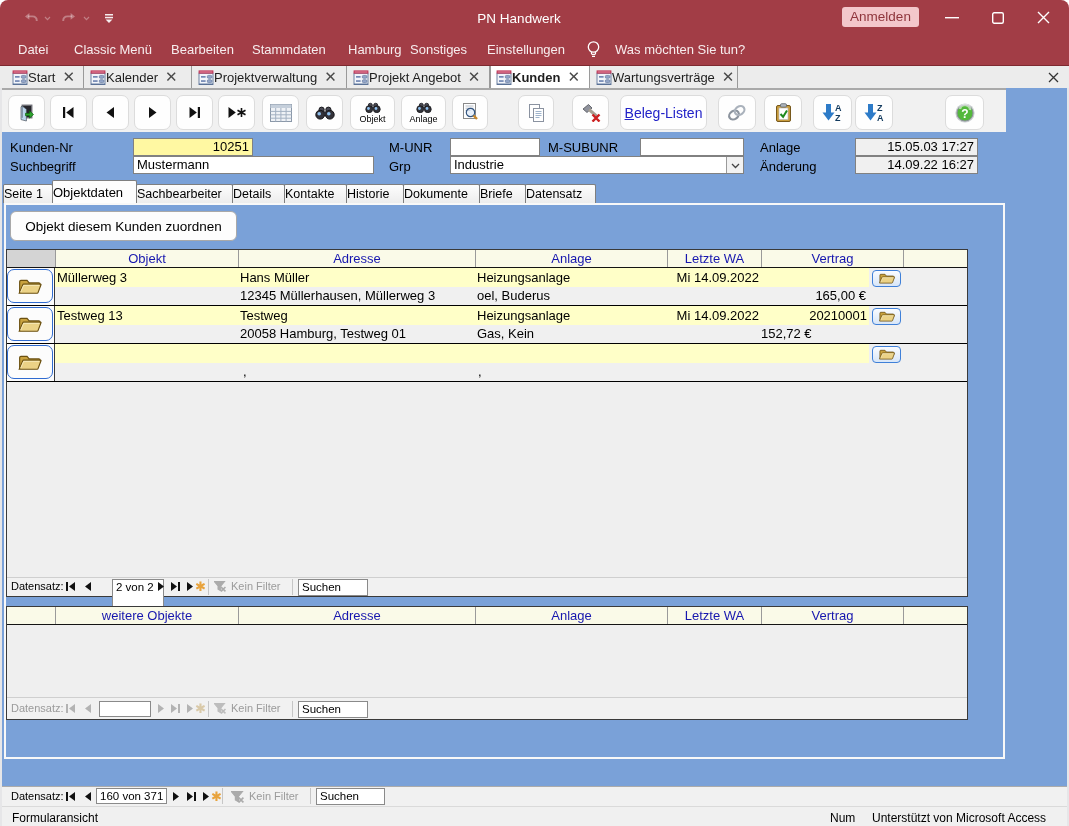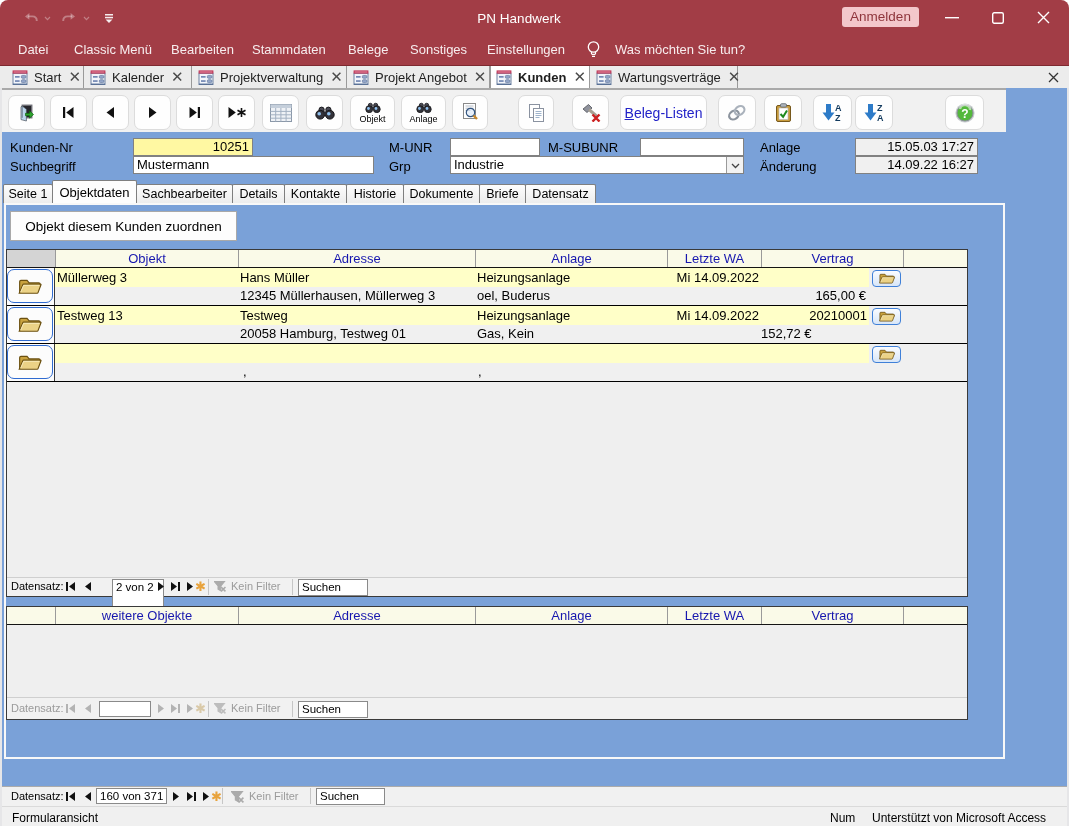--- a/index.html
+++ b/index.html
@@ -4,33 +4,33 @@
 *{box-sizing:border-box;margin:0;padding:0}
 html,body{width:1069px;height:826px;background:#fff;overflow:hidden}
 body{font-family:"Liberation Sans",sans-serif;position:relative;font-size:13px;color:#000}
 .abs{position:absolute}
 .titlebar{left:0;top:0;width:1069px;height:36px;background:#A23D46;border-radius:8px 8px 0 0}
 .menubar{left:0;top:36px;width:1069px;height:26px;background:#A23D46}
 .menuitem{position:absolute;top:6px;color:#F7EDEE;font-size:13px;white-space:nowrap}
 .redstrip{left:0;top:62px;width:1069px;height:4px;background:#A23D46;border-bottom:1px solid #7E2930}
 .tabbar{left:0;top:66px;width:1069px;height:24px;background:#ECECEC}
 .dtab{position:absolute;top:0;height:22px;background:#ECECEC;border-right:1px solid #9A9A9A;display:flex;align-items:center}
-.dtab .tx{font-size:13px;color:#1e1e1e;margin-left:6px;white-space:nowrap}
+.dtab .tx{font-size:13px;color:#1e1e1e;margin-left:0;white-space:nowrap}
 .dtab svg{flex-shrink:0}
 .dtab .x{font-size:15px;color:#4a4a4a;margin-left:7px;font-weight:400}
 .dtab.active{background:#FFFFFF;border-left:1px solid #9A9A9A}
 .dtab.active .tx{font-weight:bold}
 .toolbar{left:0;top:88px;width:1006px;height:44px;background:#F1F1F1;border-top:2px solid #A9A9A9;z-index:5}
 .tbtn{position:absolute;top:5px;height:35px;background:#FEFEFE;border:1px solid #DCDCDC;border-radius:7px;display:flex;align-items:center;justify-content:center;flex-direction:column}
 .form{left:0;top:88px;width:1069px;height:699px;background:#7AA1D8;border-right:2px solid #E6E6E8}
 .lbl{position:absolute;font-size:13px;color:#000000;white-space:nowrap}
 .fld{position:absolute;background:#fff;border:1px solid #818181;font-size:13px;line-height:16px;padding:0 3px;white-space:nowrap;overflow:hidden}
 .fld.yellow{background:#FFF8A2;text-align:right}
 .fld.gray{background:#F0F0F0;text-align:right}
-.subtab{position:absolute;top:96px;height:19px;background:linear-gradient(#FDFDFD,#EDEDED);border:1px solid #7F7F7F;border-bottom:none;font-size:12.5px;text-align:center;line-height:18px;border-radius:2px 2px 0 0}
+.subtab{position:absolute;top:96px;height:19px;background:linear-gradient(#FDFDFD,#EDEDED);border:1px solid #7F7F7F;border-bottom:none;font-size:12.5px;text-align:left;line-height:18px;border-radius:2px 2px 0 0}
 .subtab.active{top:92px;height:23px;background:#FDFDFD;font-size:13px;line-height:24px;z-index:3}
 .panel{position:absolute;left:4px;top:115px;width:1001px;height:556px;border:2px solid #F8F8F8}
 .grid{position:absolute;background:#EFEFEF;border:1px solid #3a3a3a}
 .ghead{position:absolute;left:0;top:0;width:960px;height:18px;background:#FAFAE8;border-bottom:1px solid #141414}
 .gh{position:absolute;top:0;height:17px;font-size:13px;color:#1717AE;text-align:center;line-height:17px;border-left:1px solid #9a9a9a}
 .cell{position:absolute;font-size:13px;line-height:18px;white-space:nowrap}
 .navbar{position:absolute;background:#F1F1F1;border-top:1px solid #CFCFCF;font-size:11px}
 .navbox{position:absolute;background:#fff;border:1px solid #8a8a8a;font-size:11.5px;line-height:14px;padding-left:3px;white-space:nowrap;overflow:hidden}
 .vsep{position:absolute;top:1px;height:16px;width:1px;background:#C6C6C6}
 .graytx{color:#9B9B9B}
@@ -129,21 +129,21 @@
   <svg class="abs" style="left:1037px;top:11px" width="13" height="13" viewBox="0 0 13 13">
       <path d="M1,1 L12,12 M12,1 L1,12" stroke="#fff" stroke-width="1.4"></path>
     </svg>
 </div>
 
 <div class="abs menubar">
   <div class="menuitem" style="left:18px">Datei</div>
   <div class="menuitem" style="left:74px">Classic Menü</div>
   <div class="menuitem" style="left:171px">Bearbeiten</div>
   <div class="menuitem" style="left:252px">Stammdaten</div>
-  <div class="menuitem" style="left:348px">Belege</div>
+  <div class="menuitem" style="left:348px">Hamburg</div>
   <div class="menuitem" style="left:410px">Sonstiges</div>
   <div class="menuitem" style="left:487px">Einstellungen</div>
   <svg class="abs" style="left:586px;top:4px" width="15" height="19" viewBox="0 0 15 19">
     <circle cx="7.5" cy="7" r="5.2" fill="none" stroke="#fff" stroke-width="1.3"></circle>
     <path d="M5.5,12 v2 M9.5,12 v2 M5.5,14.3 h4 M6,16.3 h3" stroke="#fff" stroke-width="1.2" fill="none"></path>
   </svg>
   <div class="menuitem" style="left:615px">Was möchten Sie tun?</div>
 </div>
 <div class="abs redstrip"></div>
 
@@ -346,21 +346,21 @@
   <div class="subtab" style="left:136px;width:97px">Sachbearbeiter</div>
   <div class="subtab" style="left:232px;width:53px">Details</div>
   <div class="subtab" style="left:284px;width:63px">Kontakte</div>
   <div class="subtab" style="left:346px;width:58px">Historie</div>
   <div class="subtab" style="left:403px;width:77px">Dokumente</div>
   <div class="subtab" style="left:479px;width:47px">Briefe</div>
   <div class="subtab" style="left:525px;width:71px">Datensatz</div>
 
   <div class="panel"></div>
 
-  <div class="abs" style="left:10px;top:123px;width:227px;height:30px;background:#FDFDFD;border:1px solid #A9A9A9;border-radius:0;text-align:center;line-height:29px;font-size:13.5px">Objekt diesem Kunden zuordnen</div>
+  <div class="abs" style="left:10px;top:123px;width:227px;height:30px;background:#FDFDFD;border:1px solid #A9A9A9;border-radius:6px;text-align:center;line-height:29px;font-size:13.5px">Objekt diesem Kunden zuordnen</div>
 
   <div class="grid" style="left:6px;top:161px;width:962px;height:348px" id="grid1">
     <div class="ghead">
       <div class="abs" style="left:0;top:0;width:48px;height:17px;background:#D4D4D4"></div>
       <div class="gh" style="left:48px;width:183px">Objekt</div>
       <div class="gh" style="left:231px;width:237px">Adresse</div>
       <div class="gh" style="left:468px;width:192px">Anlage</div>
       <div class="gh" style="left:660px;width:94px">Letzte WA</div>
       <div class="gh" style="left:754px;width:142px">Vertrag</div>
       <div class="gh" style="left:896px;width:64px"></div>

